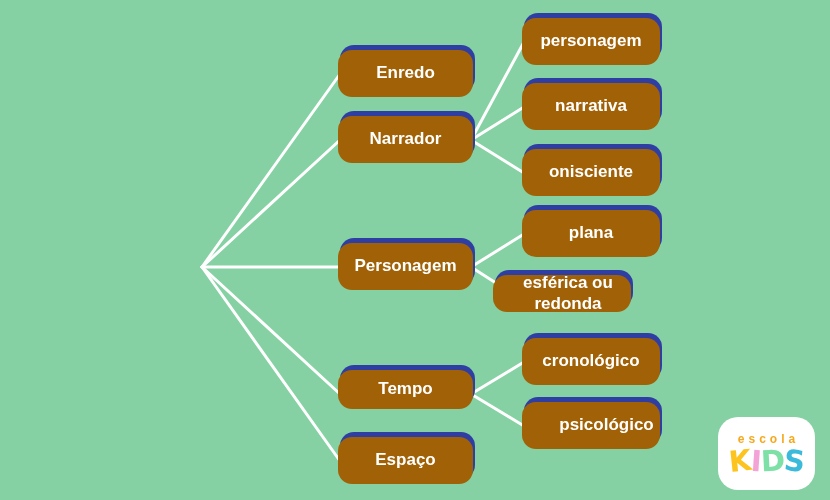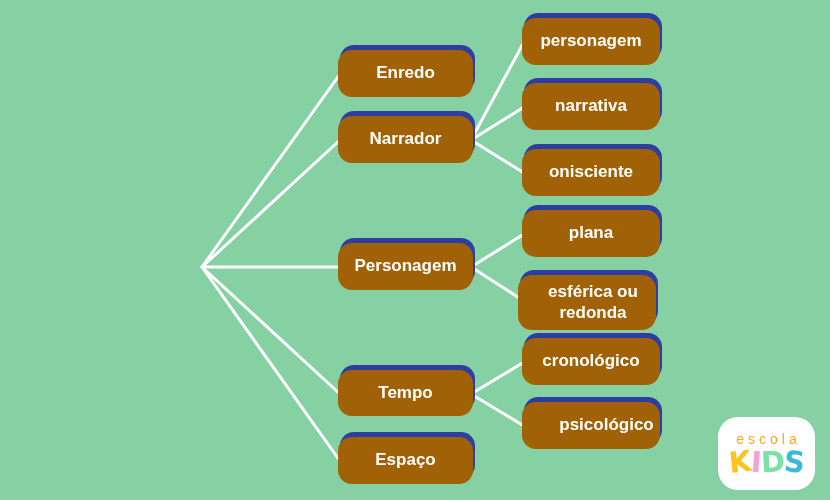--- a/index.html
+++ b/index.html
@@ -36,48 +36,48 @@
     text-align: center;
     padding: 0 8px;
     box-sizing: border-box;
   }
   
   .n-root        { left: 66px;  top: 241px; width: 136px; height: 52px; }
   
   .n-enredo      { left: 338px; top: 50px;  width: 135px; height: 47px; }
   .n-narrador    { left: 338px; top: 116px; width: 135px; height: 47px; }
   .n-personagem2 { left: 338px; top: 243px; width: 135px; height: 47px; }
-  .n-tempo       { left: 338px; top: 370px; width: 135px; height: 46px; }
+  .n-tempo       { left: 338px; top: 370px; width: 135px; height: 39px; }
   .n-espaco      { left: 338px; top: 437px; width: 135px; height: 47px; }
   
   .n-personagem  { left: 522px; top: 18px;  width: 138px; height: 47px; }
   .n-observador  { left: 522px; top: 83px;  width: 138px; height: 47px; }
   .n-onisciente  { left: 522px; top: 149px; width: 138px; height: 47px; }
   .n-plana       { left: 522px; top: 210px; width: 138px; height: 47px; }
-  .n-esferica    { left: 518px; top: 275px; width: 138px; height: 55px; padding-left: 20px; }
+  .n-esferica    { left: 493px; top: 275px; width: 138px; height: 37px; padding-left: 20px; }
   .n-cronologico { left: 522px; top: 338px; width: 138px; height: 47px; }
   .n-psicologico { left: 522px; top: 402px; width: 138px; height: 47px; padding-left: 39px; }
 
   
   .logo {
     position: absolute;
     z-index: 3;
     left: 718px; top: 417px;
     width: 97px; height: 73px;
     background: #ffffff;
     border-radius: 20px;
     display: flex;
     flex-direction: column;
     align-items: center;
     justify-content: center;
   }
   .logo-top {
     color: #f6a91e;
-    font-size: 14px;
-    font-weight: 400;
+    font-size: 12px;
+    font-weight: 700;
     letter-spacing: 4px;
     text-indent: 4px;
     margin-bottom: 1px;
   }
   .logo-kids {
     font-size: 29px;
     font-weight: 700;
     font-family: "DejaVu Sans", sans-serif;
     line-height: 1;
     letter-spacing: -1px;

